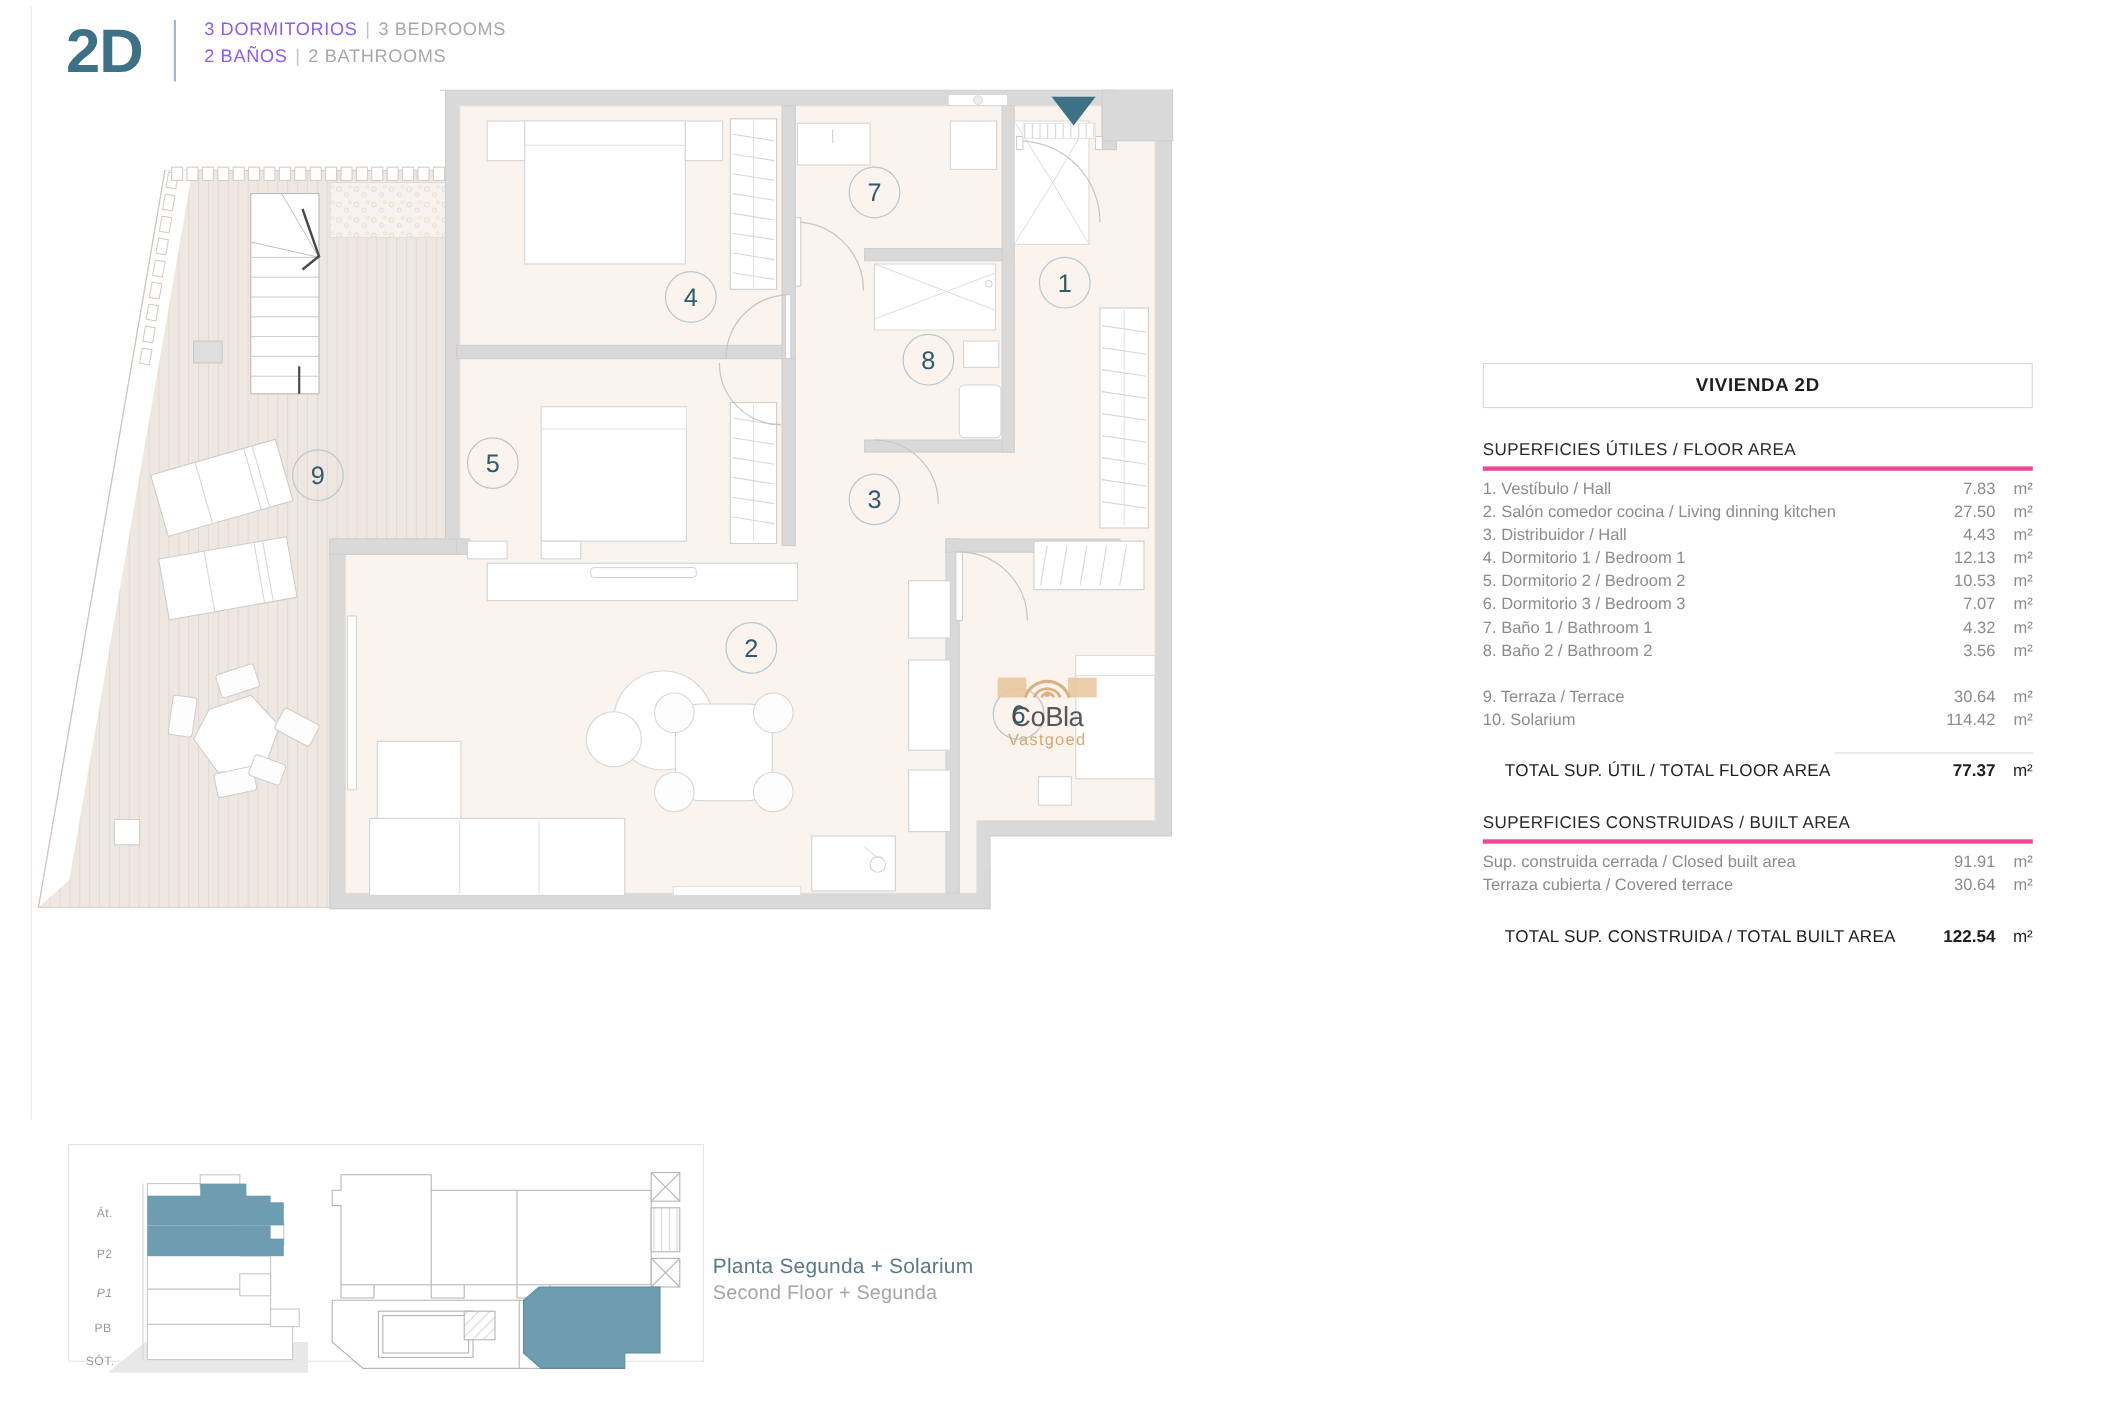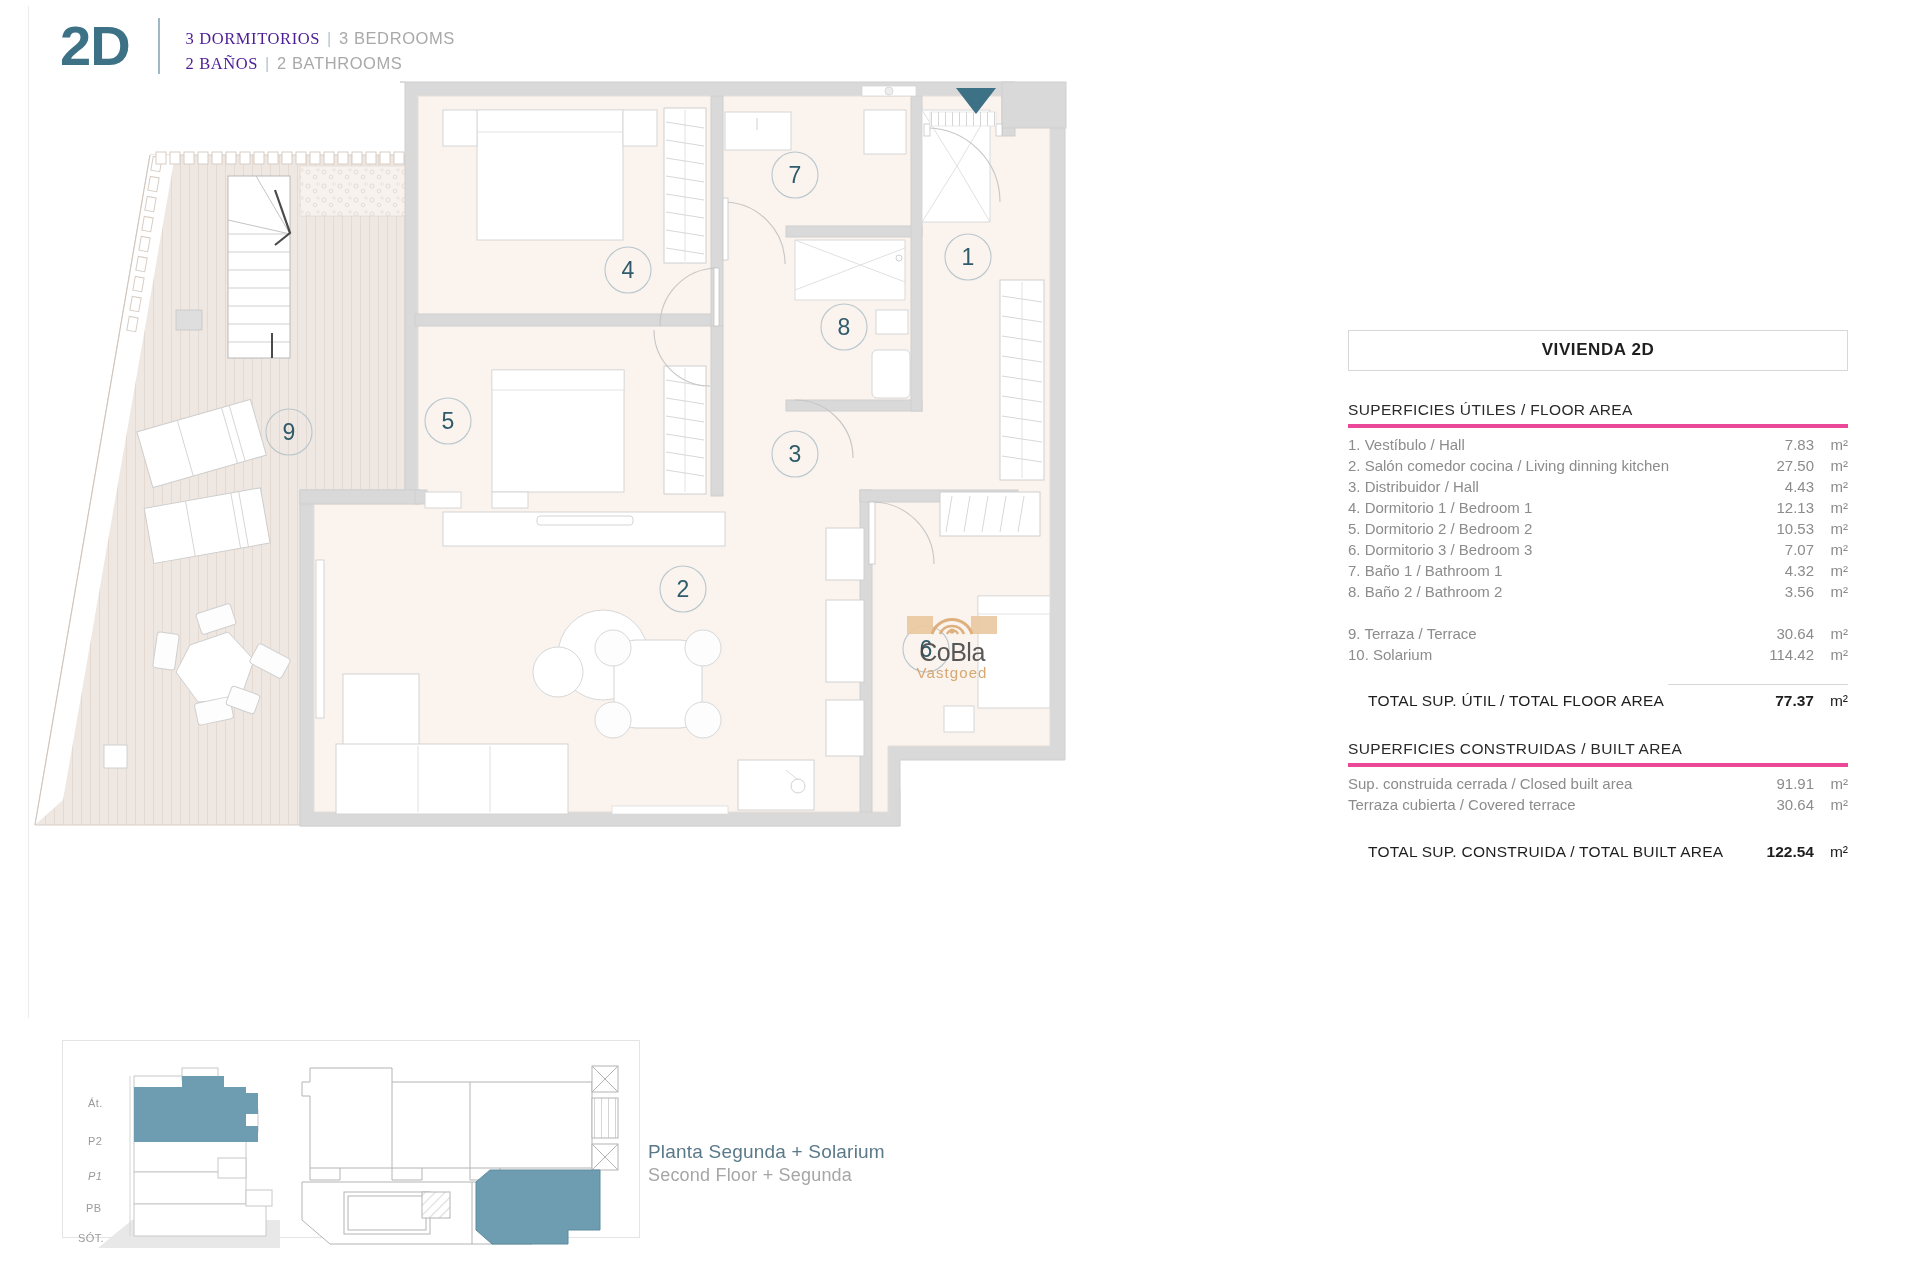--- a/index.html
+++ b/index.html
@@ -8,26 +8,26 @@
     width:1920px; height:1280px;
     background:#ffffff;
     font-family:"Liberation Sans", sans-serif;
     color:#595959;
     position:relative;
     overflow:hidden;
   }
   .page { position:absolute; inset:0; }
 
   
-  #header { position:absolute; left:60px; top:18px; display:flex; align-items:flex-end; }
+  #header { position:absolute; left:60px; top:18px; display:flex; align-items:flex-start; }
   #plan-code { font-size:56px; font-weight:bold; color:#3d7186; letter-spacing:-1px; line-height:1; }
   #header-divider { width:2px; height:56px; background:#9fb8c4; margin:0 26px 0 28px; }
   #header-lines { display:flex; flex-direction:column; justify-content:center; gap:5px; }
   .hdr-line { font-size:16.5px; letter-spacing:.6px; white-space:nowrap; }
-  .hdr-es { color:#4c1d95;font-family:Liberation Serif, serif; }
+  .hdr-es { color:#8b5cf6; }
   .hdr-sep { color:#b9c6cc; margin:0 7px; }
   .hdr-en { color:#a9a9a9; }
 
   
   #floorplan { position:absolute; left:0; top:0; width:1340px; height:1030px; }
   #floorplan svg { display:block; }
 
   
   #watermark { position:absolute; left:893px; top:608px; width:118px; text-align:center;
                opacity:.92; pointer-events:none; }

